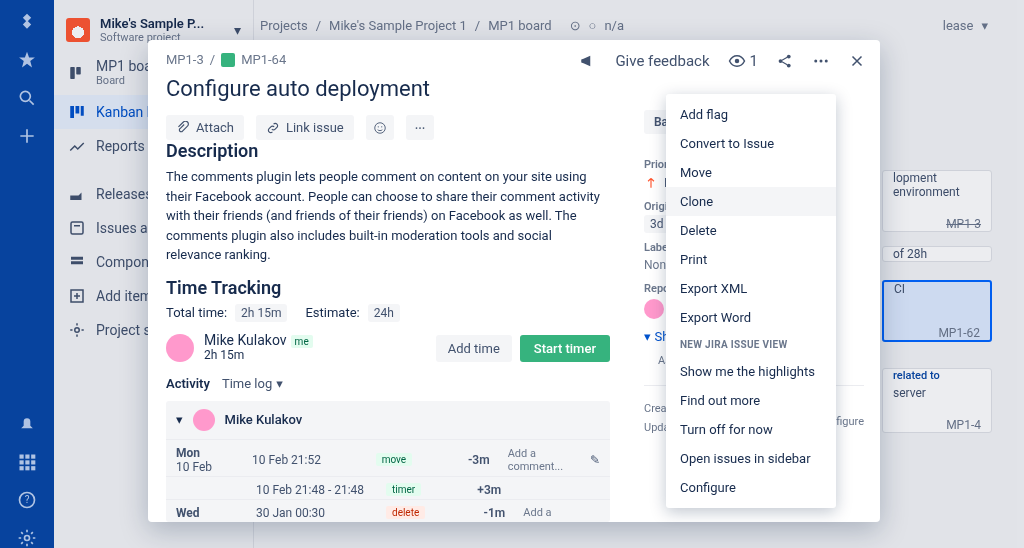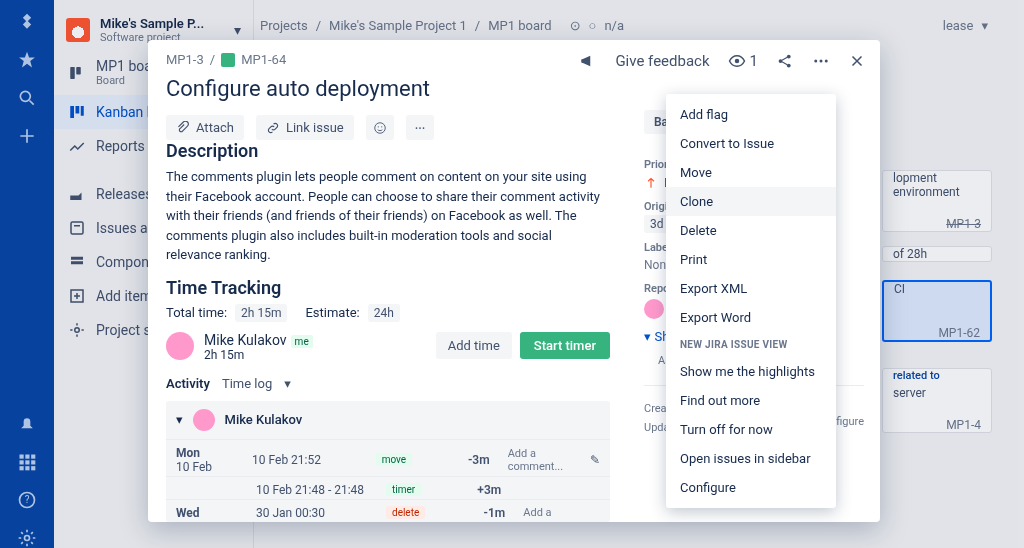--- a/index.html
+++ b/index.html
@@ -27,28 +27,28 @@
 .mtop-right{position:absolute;right:14px;top:12px;display:flex;align-items:center;gap:18px;color:#42526e;font-size:15px}
 .mtop-right svg{width:18px;height:18px;fill:#42526e}
 h1{font-size:22px;font-weight:400;margin:9px 0 14px}
 .toolbar{display:flex;gap:12px;}
 .tbtn{display:flex;align-items:center;gap:6px;background:#f4f5f7;border-radius:3px;padding:5px 10px;font-size:13px;color:#42526e}
 .tbtn svg{width:14px;height:14px;fill:#42526e}
 .sect-h{font-size:18px;font-weight:600;margin-bottom:6px}
 .desc{font-size:13px;line-height:1.5;color:#172b4d;margin-bottom:12px}
 .tt-row{display:flex;align-items:center;gap:8px;margin:6px 0 10px;font-size:13px}
 .chip{background:#f4f5f7;border-radius:3px;padding:2px 6px;font-size:12px;color:#42526e}
-.user-row{display:flex;align-items:flex-start;gap:10px;margin:8px 0 14px}
+.user-row{display:flex;align-items:flex-end;gap:10px;margin:8px 0 14px}
 .avatar{width:28px;height:28px;border-radius:50%;background:#f9c;overflow:hidden}
 .user-row .btns{margin-left:auto;display:flex;gap:8px}
 .btn-plain{background:#f4f5f7;color:#42526e;padding:6px 12px;border-radius:3px;font-size:13px}
 .btn-green{background:#36b37e;color:#fff;padding:6px 14px;border-radius:3px;font-size:13px;font-weight:500}
 .me-chip{background:#e3fcef;color:#006644;font-size:10px;padding:1px 4px;border-radius:2px;margin-left:4px}
 .act-tabs{display:flex;align-items:center;gap:12px;font-size:13px;font-weight:600;margin-top:6px}
-.act-tabs .sel{color:#42526e;font-weight:400;display:flex;align-items:center;gap:12px}
+.act-tabs .sel{color:#42526e;font-weight:400;display:flex;align-items:center;gap:4px}
 .log-group{background:#f4f5f7;border-radius:3px;margin-top:10px}
 .log-head{display:flex;align-items:center;gap:10px;padding:8px 10px;font-size:13px;font-weight:500}
 .log-row{display:flex;align-items:center;padding:6px 10px 2px;font-size:12px;color:#42526e;border-top:1px solid #ebecf0}
 .col-day{width:80px}
 .col-time{width:130px}
 .tag{font-size:10px;padding:1px 6px;border-radius:2px;margin-right:30px}
 .tag.move{background:#e3fcef;color:#006644}
 .tag.timer{background:#e3fcef;color:#006644}
 .tag.delete{background:#ffebe6;color:#bf2600}
 .delta{width:50px;text-align:right;font-weight:600}

